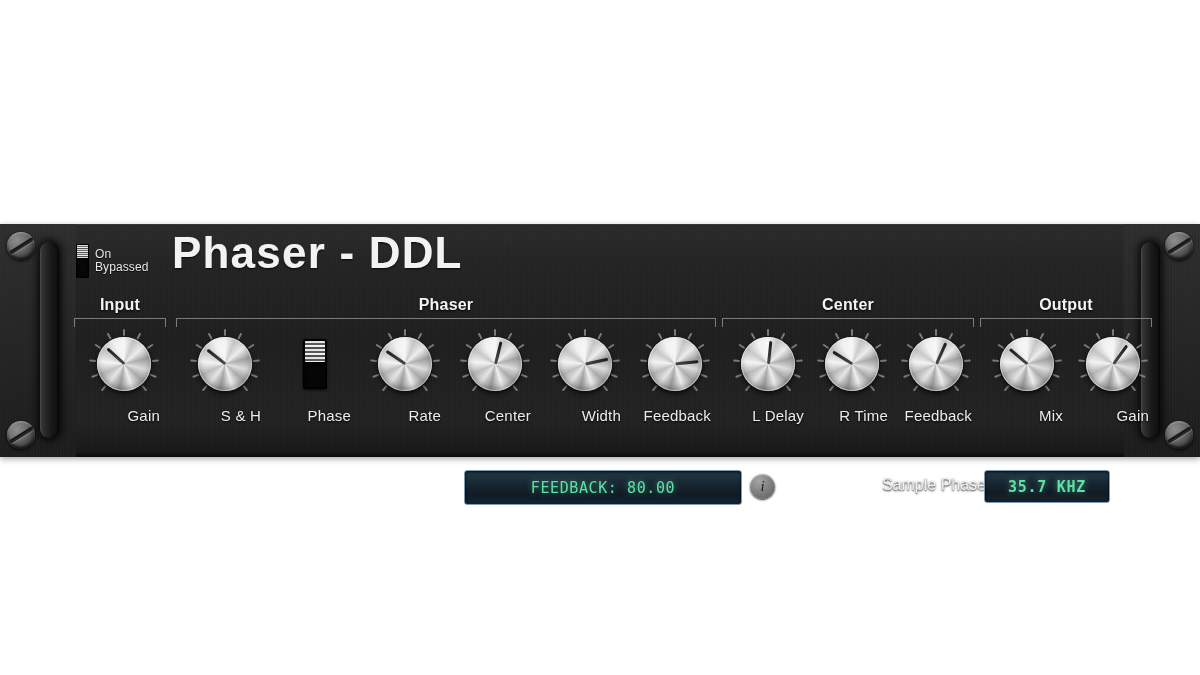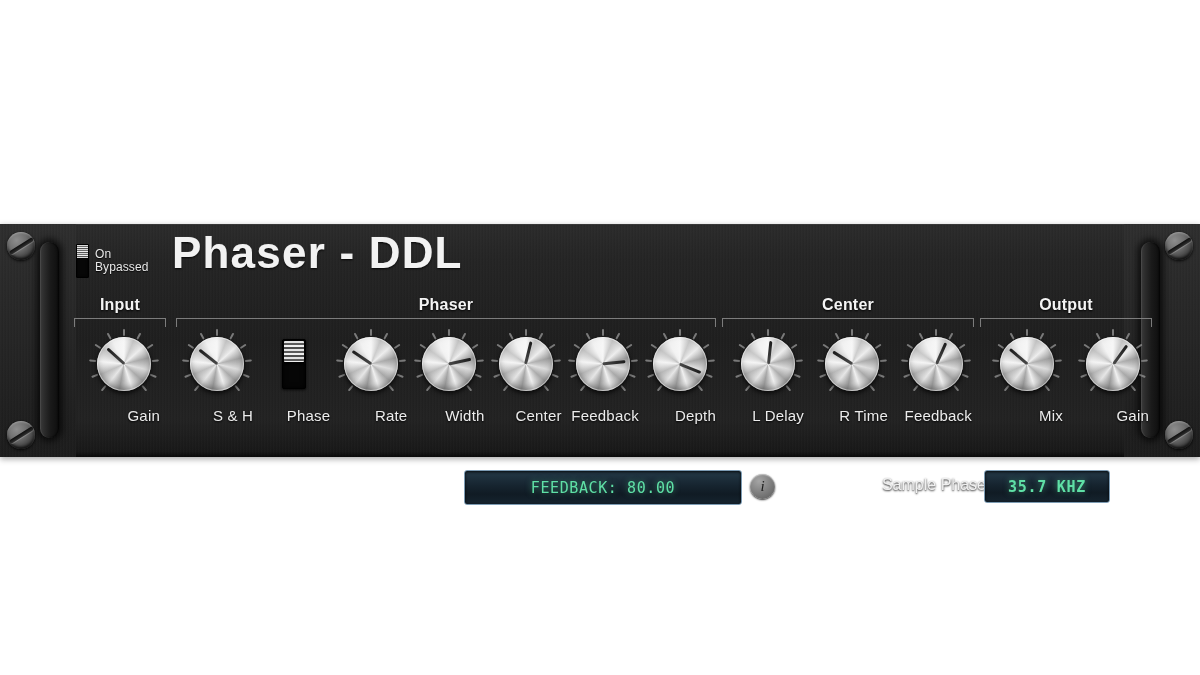--- a/index.html
+++ b/index.html
@@ -424,20 +424,41 @@
                   <div class="tick" style="transform: translateY(-35px) rotate(-56deg);"></div>
                   <div class="tick" style="transform: translateY(-35px) rotate(-28deg);"></div>
                   <div class="tick" style="transform: translateY(-35px) rotate(0deg);"></div>
                   <div class="tick" style="transform: translateY(-35px) rotate(28deg);"></div>
                   <div class="tick" style="transform: translateY(-35px) rotate(56deg);"></div>
                   <div class="tick" style="transform: translateY(-35px) rotate(84deg);"></div>
                   <div class="tick" style="transform: translateY(-35px) rotate(112deg);"></div>
                   <div class="tick" style="transform: translateY(-35px) rotate(140deg);"></div>
                 </div>
                 <div class="knob">
+                  <div class="pointer" style="transform: translateY(-23px) rotate(14deg);"></div>
+                </div>
+              </div>
+              <div class="ctl-label">Center</div>
+            </div>
+            <div class="control">
+              <div class="knob-wrap">
+                <div class="ticks">
+                  <div class="tick" style="transform: translateY(-35px) rotate(-140deg);"></div>
+                  <div class="tick" style="transform: translateY(-35px) rotate(-112deg);"></div>
+                  <div class="tick" style="transform: translateY(-35px) rotate(-84deg);"></div>
+                  <div class="tick" style="transform: translateY(-35px) rotate(-56deg);"></div>
+                  <div class="tick" style="transform: translateY(-35px) rotate(-28deg);"></div>
+                  <div class="tick" style="transform: translateY(-35px) rotate(0deg);"></div>
+                  <div class="tick" style="transform: translateY(-35px) rotate(28deg);"></div>
+                  <div class="tick" style="transform: translateY(-35px) rotate(56deg);"></div>
+                  <div class="tick" style="transform: translateY(-35px) rotate(84deg);"></div>
+                  <div class="tick" style="transform: translateY(-35px) rotate(112deg);"></div>
+                  <div class="tick" style="transform: translateY(-35px) rotate(140deg);"></div>
+                </div>
+                <div class="knob">
                   <div class="pointer" style="transform: translateY(-23px) rotate(78deg);"></div>
                 </div>
               </div>
               <div class="ctl-label">Width</div>
             </div>
             <div class="control">
               <div class="knob-wrap">
                 <div class="ticks">
                   <div class="tick" style="transform: translateY(-35px) rotate(-140deg);"></div>
                   <div class="tick" style="transform: translateY(-35px) rotate(-112deg);"></div>
@@ -445,66 +466,24 @@
                   <div class="tick" style="transform: translateY(-35px) rotate(-56deg);"></div>
                   <div class="tick" style="transform: translateY(-35px) rotate(-28deg);"></div>
                   <div class="tick" style="transform: translateY(-35px) rotate(0deg);"></div>
                   <div class="tick" style="transform: translateY(-35px) rotate(28deg);"></div>
                   <div class="tick" style="transform: translateY(-35px) rotate(56deg);"></div>
                   <div class="tick" style="transform: translateY(-35px) rotate(84deg);"></div>
                   <div class="tick" style="transform: translateY(-35px) rotate(112deg);"></div>
                   <div class="tick" style="transform: translateY(-35px) rotate(140deg);"></div>
                 </div>
                 <div class="knob">
-                  <div class="pointer" style="transform: translateY(-23px) rotate(14deg);"></div>
-                </div>
-              </div>
-              <div class="ctl-label">Center</div>
-            </div>
-            <div class="control">
-              <div class="knob-wrap">
-                <div class="ticks">
-                  <div class="tick" style="transform: translateY(-35px) rotate(-140deg);"></div>
-                  <div class="tick" style="transform: translateY(-35px) rotate(-112deg);"></div>
-                  <div class="tick" style="transform: translateY(-35px) rotate(-84deg);"></div>
-                  <div class="tick" style="transform: translateY(-35px) rotate(-56deg);"></div>
-                  <div class="tick" style="transform: translateY(-35px) rotate(-28deg);"></div>
-                  <div class="tick" style="transform: translateY(-35px) rotate(0deg);"></div>
-                  <div class="tick" style="transform: translateY(-35px) rotate(28deg);"></div>
-                  <div class="tick" style="transform: translateY(-35px) rotate(56deg);"></div>
-                  <div class="tick" style="transform: translateY(-35px) rotate(84deg);"></div>
-                  <div class="tick" style="transform: translateY(-35px) rotate(112deg);"></div>
-                  <div class="tick" style="transform: translateY(-35px) rotate(140deg);"></div>
-                </div>
-                <div class="knob">
                   <div class="pointer" style="transform: translateY(-23px) rotate(84deg);"></div>
                 </div>
               </div>
               <div class="ctl-label">Feedback</div>
-            </div>
-            <div class="control">
-              <div class="knob-wrap">
-                <div class="ticks">
-                  <div class="tick" style="transform: translateY(-35px) rotate(-140deg);"></div>
-                  <div class="tick" style="transform: translateY(-35px) rotate(-112deg);"></div>
-                  <div class="tick" style="transform: translateY(-35px) rotate(-84deg);"></div>
-                  <div class="tick" style="transform: translateY(-35px) rotate(-56deg);"></div>
-                  <div class="tick" style="transform: translateY(-35px) rotate(-28deg);"></div>
-                  <div class="tick" style="transform: translateY(-35px) rotate(0deg);"></div>
-                  <div class="tick" style="transform: translateY(-35px) rotate(28deg);"></div>
-                  <div class="tick" style="transform: translateY(-35px) rotate(56deg);"></div>
-                  <div class="tick" style="transform: translateY(-35px) rotate(84deg);"></div>
-                  <div class="tick" style="transform: translateY(-35px) rotate(112deg);"></div>
-                  <div class="tick" style="transform: translateY(-35px) rotate(140deg);"></div>
-                </div>
-                <div class="knob">
-                  <div class="pointer" style="transform: translateY(-23px) rotate(112deg);"></div>
-                </div>
-              </div>
-              <div class="ctl-label">Depth</div>
             </div>
           </div>
         </div>
         <div class="section" style="left: 714px; width: 252px;">
           <div class="section-title">Center</div>
           <div class="bracket"></div>
           <div class="knob-row">
             <div class="control">
               <div class="knob-wrap">
                 <div class="ticks">

